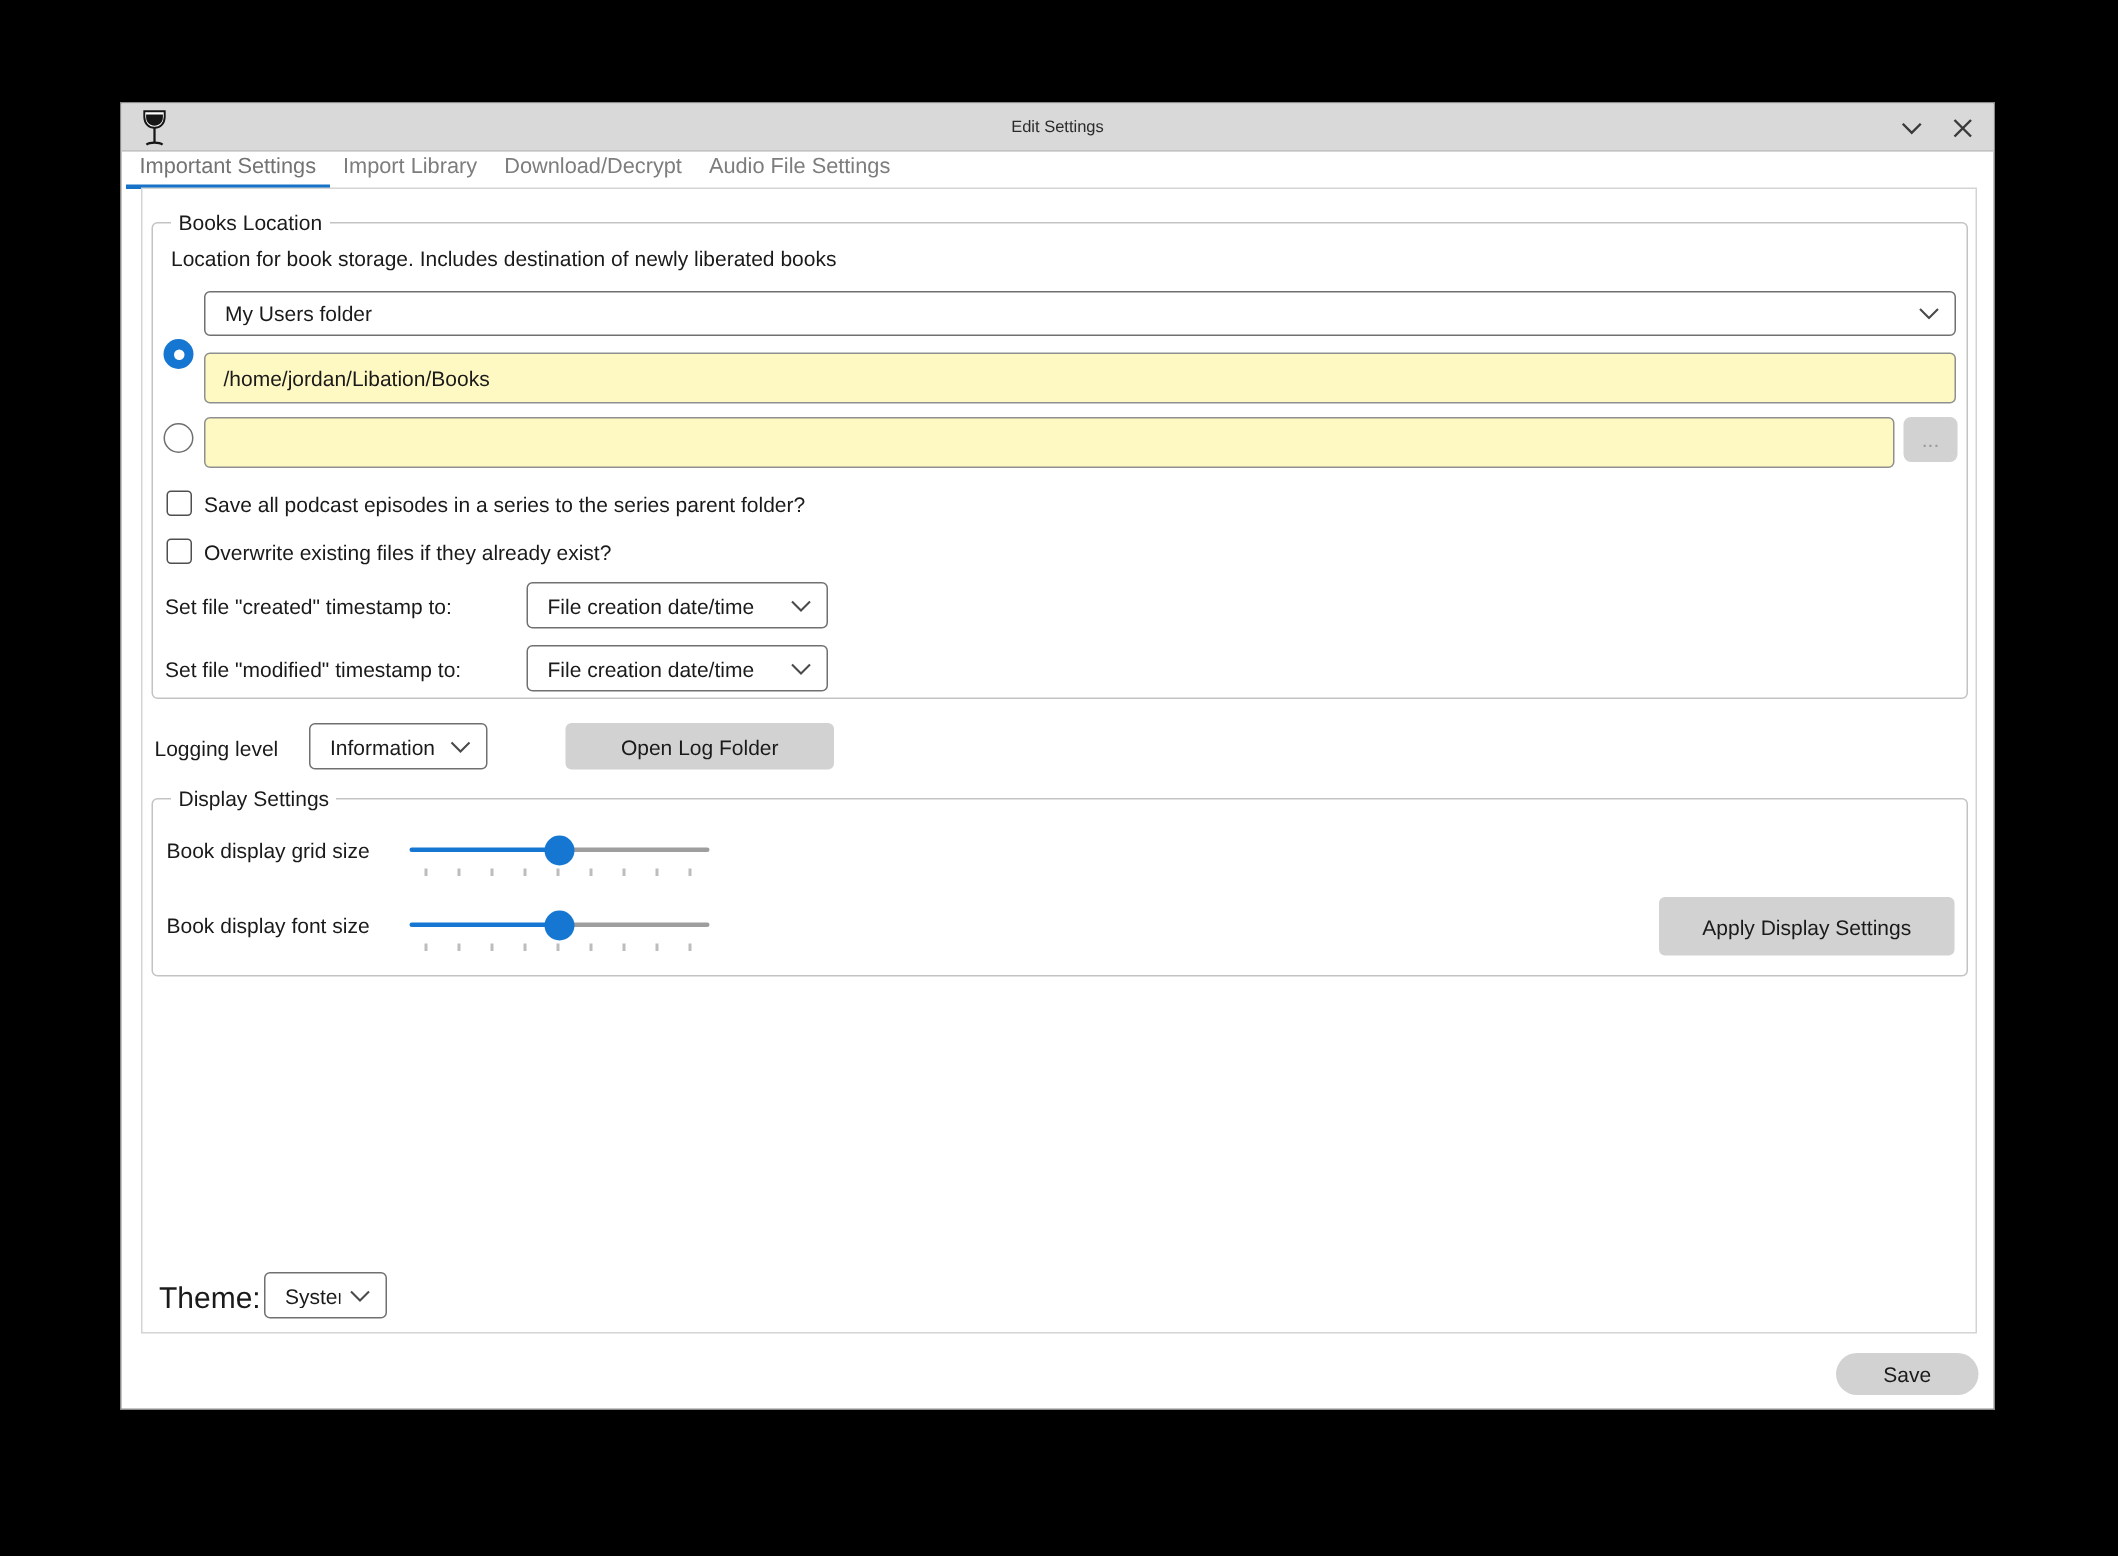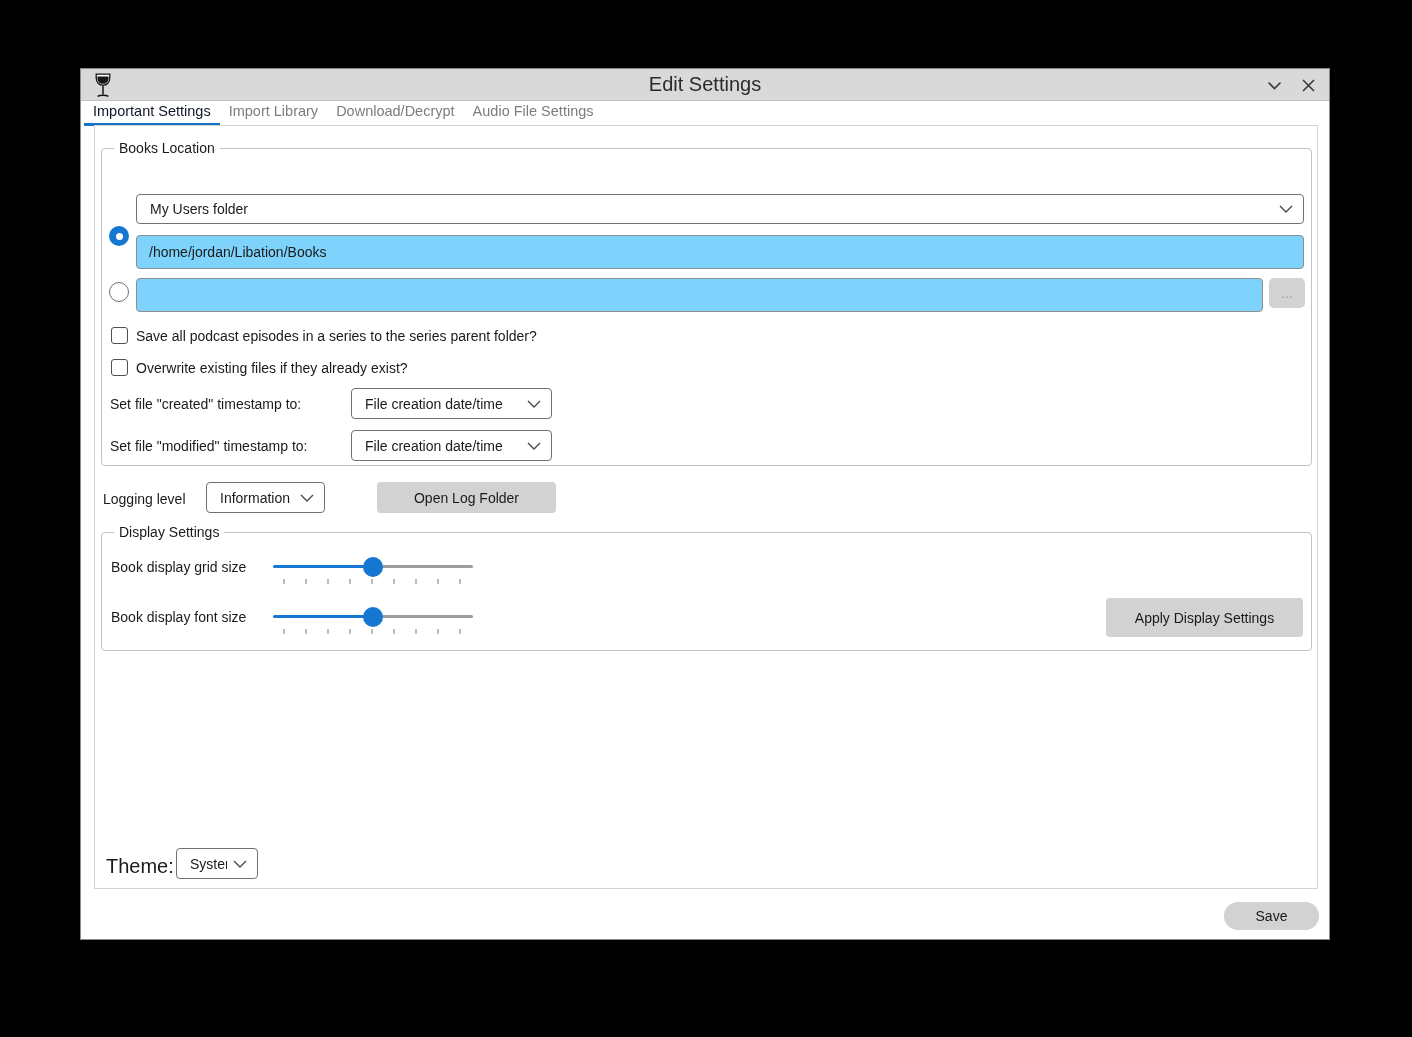--- a/index.html
+++ b/index.html
@@ -10,44 +10,44 @@
   .window{
     position:absolute;left:80px;top:68px;width:1250px;height:872px;
     background:#fff;border:1px solid #8a8a8a;box-sizing:border-box;
   }
   
   .titlebar{
     position:absolute;left:0;top:0;width:100%;height:32px;background:#d9d9d9;
     border-bottom:1px solid #c2c2c2;box-sizing:border-box;display:flex;align-items:center;
   }
   .titlebar .app-icon{position:absolute;left:12px;top:4px;width:20px;height:25px;}
-  .titlebar .title{flex:1;text-align:center;font-size:20px;color:#2b2b2b;}
+  .titlebar .title{flex:1;text-align:center;font-size:11px;color:#2b2b2b;}
   .win-controls{position:absolute;right:8px;top:0;height:32px;display:flex;align-items:center;gap:8px;}
   .win-btn{width:26px;height:26px;display:flex;align-items:center;justify-content:center;cursor:default;}
   
   .tabstrip{position:absolute;left:3px;top:32px;height:25px;display:flex;}
   .tab{padding:0 9px;font-size:14.5px;line-height:21px;color:#7d7d7d;border-bottom:3px solid transparent;box-sizing:border-box;height:25px;}
-  .tab.active{color:#0f172a;border-bottom-color:#1673c7;}
+  .tab.active{color:#737373;border-bottom-color:#1673c7;}
   
   .tabpage{position:absolute;left:13px;top:56px;width:1224px;height:764px;border:1px solid #d4d4d4;box-sizing:border-box;}
   
   .groupbox{position:absolute;border:1px solid #c3c3c3;border-radius:4px;box-sizing:border-box;background:#fff;}
   .groupbox .legend{position:absolute;top:-9px;left:12px;background:#fff;padding:0 5px;font-size:14px;color:#1a1a1a;line-height:17px;}
   .gb-books{left:20px;top:79px;width:1211px;height:318px;}
   .gb-display{left:20px;top:463px;width:1211px;height:119px;}
   
   .label{position:absolute;font-size:14px;color:#1a1a1a;white-space:nowrap;}
   .combo{
     position:absolute;background:#fff;border:1px solid #707070;border-radius:4px;box-sizing:border-box;
     display:flex;align-items:center;padding:0 10px 0 13px;font-size:14px;color:#1a1a1a;
   }
   .combo .combo-text{flex:1;overflow:hidden;white-space:nowrap;text-overflow:clip;}
   .chev{flex:0 0 auto;margin-left:6px;}
   .field{
-    position:absolute;background:#7dd3fc;border:1px solid #8f8f8f;border-radius:4px;box-sizing:border-box;
+    position:absolute;background:#fef9c3;border:1px solid #8f8f8f;border-radius:4px;box-sizing:border-box;
     font-size:14px;color:#1a1a1a;padding:16px 12px;display:flex;align-items:center;white-space:nowrap;overflow:hidden;
   }
   .btn{
     position:absolute;background:#d2d2d2;border:none;border-radius:4px;box-sizing:border-box;
     display:flex;align-items:center;justify-content:center;font-size:14px;color:#1a1a1a;
     font-family:"Liberation Sans", sans-serif;cursor:default;
   }
   .btn.disabled{color:#9a9a9a;}
   .radio{position:absolute;width:20px;height:20px;border-radius:50%;box-sizing:border-box;display:flex;align-items:center;justify-content:center;}
   .radio.off{background:#fff;border:1px solid #6f6f6f;}
@@ -99,20 +99,21 @@
     <div class="tab">Import Library</div>
     <div class="tab">Download/Decrypt</div>
     <div class="tab">Audio File Settings</div>
   </div>
 
   <div class="tabpage"></div>
 
   <div class="groupbox gb-books">
     <span class="legend">Books Location</span>
   </div>
+  <div class="label" style="left:33px;top:95px;">Location for book storage. Includes destination of newly liberated books</div>
 
   <div class="combo" style="left:55px;top:125px;width:1168px;height:30px;gap:20px;">
     <span class="combo-text">My Users folder</span>
     <svg class="chev" width="14" height="8" viewBox="0 0 14 8">
         <polyline points="1,1 7,7 13,1" fill="none" stroke="#4a4a4a" stroke-width="1.4"></polyline>
       </svg>
   </div>
 
   <span class="radio on" style="left:28px;top:157px;"></span>
   <div class="field" style="left:55px;top:166px;width:1168px;height:30px;">/home/jordan/Libation/Books</div>

